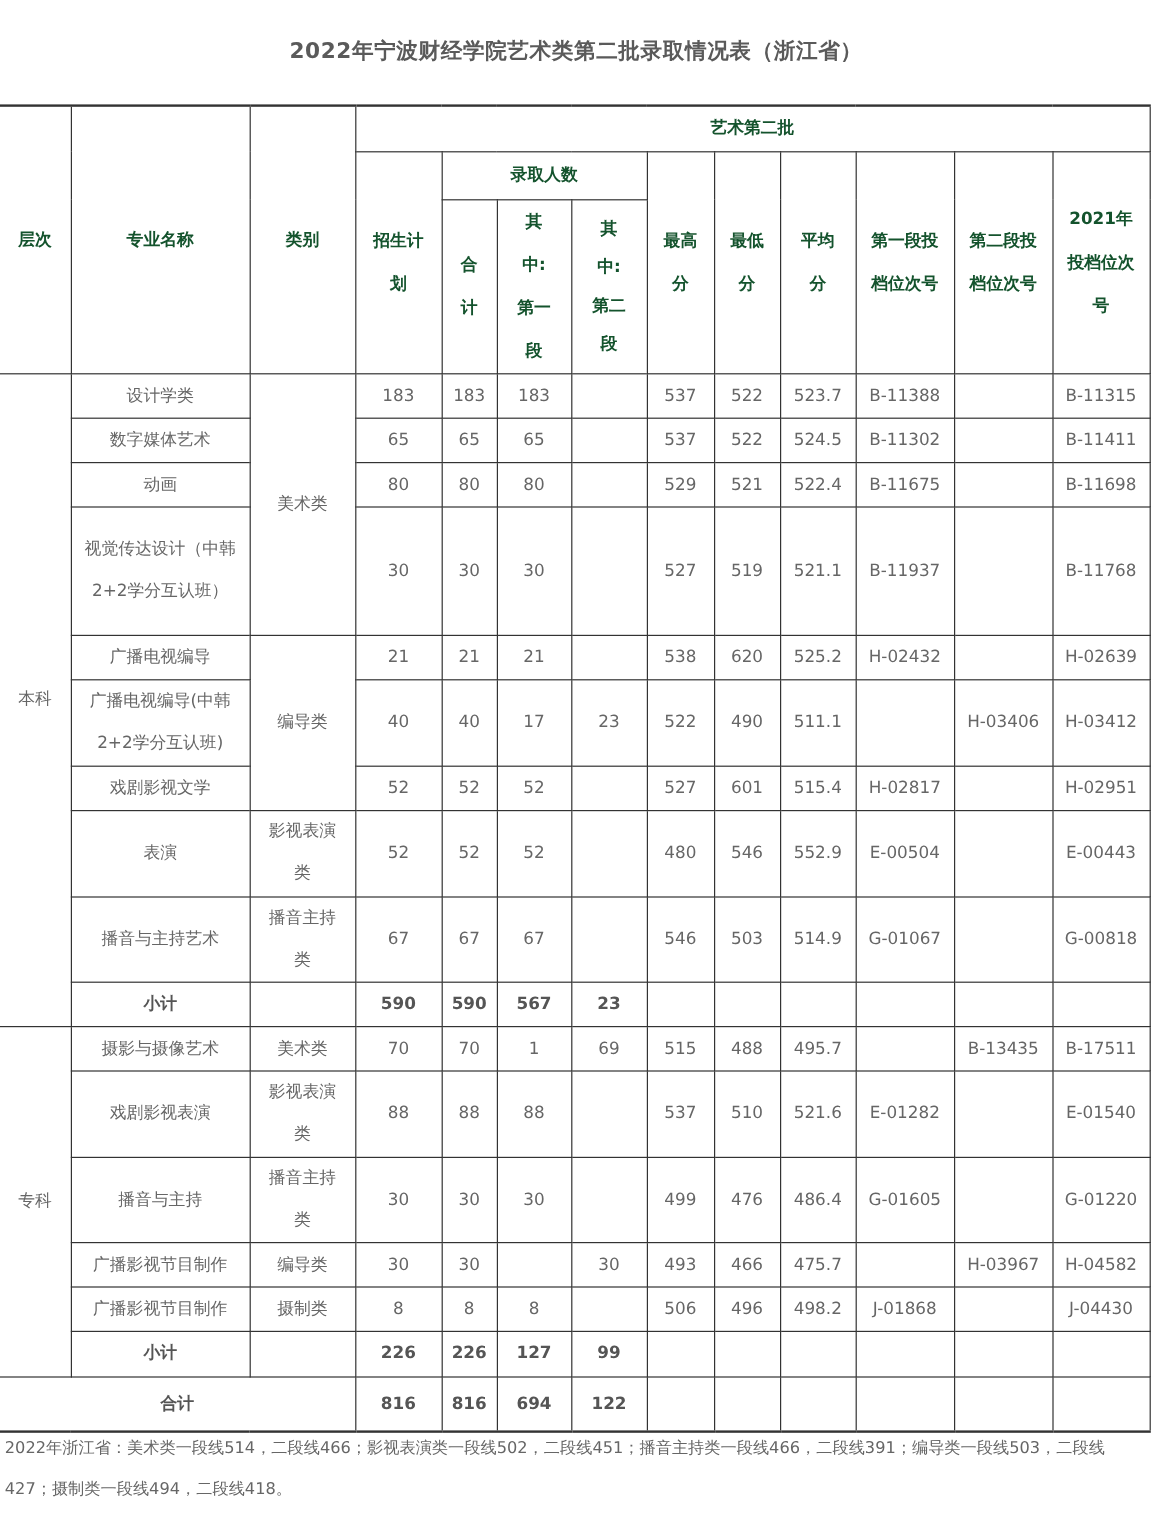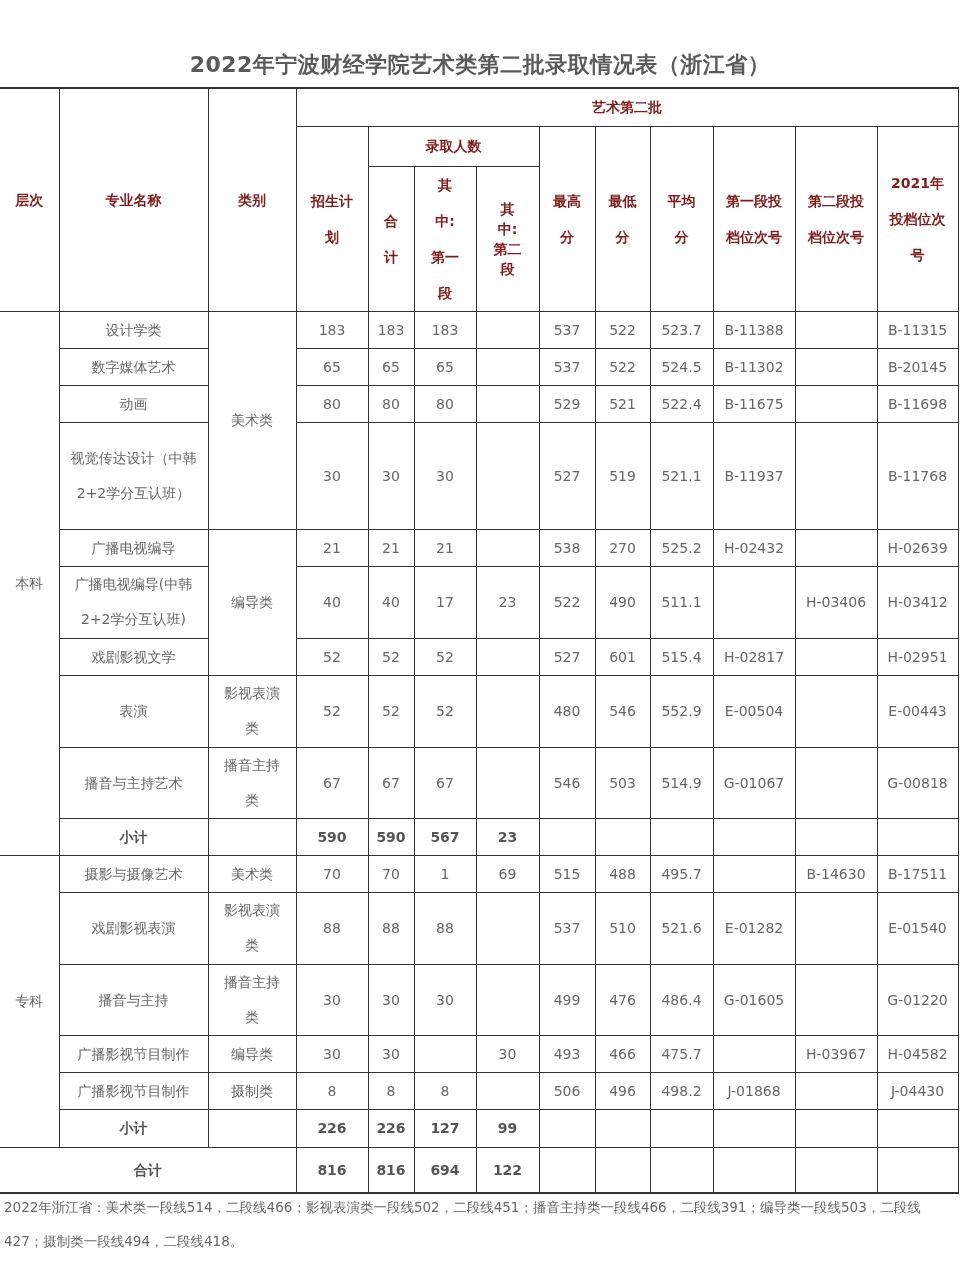--- a/index.html
+++ b/index.html
@@ -1,23 +1,23 @@
 <!DOCTYPE html>
 <html><head>
 <meta charset="utf-8">
 <style>
   html, body { margin:0; padding:0; background:#ffffff; }
   body { width:960px; height:1280px; position:relative; overflow:hidden;
          font-family:"DejaVu Sans","Liberation Sans",sans-serif; color:#555555; }
   .title { position:absolute; left:0; top:30px; width:960px; text-align:center;
-           font-size:22px; font-weight:bold; color:#5a5a5a; letter-spacing:0.5px;margin-top:20px; }
+           font-size:18px; font-weight:bold; color:#5a5a5a; letter-spacing:0.5px; }
   table { position:absolute; left:0; top:87px; border-collapse:collapse; table-layout:fixed; width:958px; }
   td, th { border:1.5px solid #333; text-align:center; vertical-align:middle; font-size:14px;
            color:#666; padding:0 2px; line-height:36px; font-weight:normal; }
-  th { font-weight:bold; color:#7f1d1d; line-height:36px; }
+  th { font-weight:bold; color:#14532d; line-height:36px; }
   td.b { font-weight:bold; color:#555; }
   td.nl, th.nl { border-left:none; }
   .note { position:absolute; left:4px; top:1190px; width:952px; font-size:13.5px; line-height:34px; color:#666; }
   table tr:first-child th { border-top:2px solid #333; }
 </style>
 </head>
 <body>
 
 <div class="title">2022年宁波财经学院艺术类第二批录取情况表（浙江省）</div>
 
@@ -69,21 +69,21 @@
         </th>
   </tr>
   <tr style="height:141px">
     <th>
           <div style="width:16px;margin:0 auto;line-height:36px">合计</div>
         </th>
     <th>
           <div style="width:32px;margin:0 auto;line-height:36px">其中:第一段</div>
         </th>
     <th>
-          <div style="width:32px;margin:0 auto;line-height:20px">其中:第二段</div>
+          <div style="width:32px;margin:0 auto;line-height:32px">其中:第二段</div>
         </th>
   </tr>
 
   <tr style="height:36px">
     <td rowspan="10" class="nl" style="border-bottom:1.5px solid #333">本科</td>
     <td>设计学类</td>
     <td rowspan="4">美术类</td>
     <td>183</td>
     <td>183</td>
     <td>183</td>
@@ -99,21 +99,21 @@
     <td>数字媒体艺术</td>
     <td>65</td>
     <td>65</td>
     <td>65</td>
     <td></td>
     <td>537</td>
     <td>522</td>
     <td>524.5</td>
     <td>B-11302</td>
     <td></td>
-    <td>B-20145</td>
+    <td>B-11411</td>
   </tr>
   <tr style="height:37px">
     <td>动画</td>
     <td>80</td>
     <td>80</td>
     <td>80</td>
     <td></td>
     <td>529</td>
     <td>521</td>
     <td>522.4</td>
@@ -137,21 +137,21 @@
     <td>B-11768</td>
   </tr>
   <tr style="height:37px">
     <td>广播电视编导</td>
     <td rowspan="3">编导类</td>
     <td>21</td>
     <td>21</td>
     <td>21</td>
     <td></td>
     <td>538</td>
-    <td>270</td>
+    <td>620</td>
     <td>525.2</td>
     <td>H-02432</td>
     <td></td>
     <td>H-02639</td>
   </tr>
   <tr style="height:72px">
     <td>
           <div style="width:140px;margin:0 auto;line-height:35px">广播电视编导(中韩2+2学分互认班)</div>
         </td>
     <td>40</td>
@@ -230,21 +230,21 @@
     <td>摄影与摄像艺术</td>
     <td>美术类</td>
     <td>70</td>
     <td>70</td>
     <td>1</td>
     <td>69</td>
     <td>515</td>
     <td>488</td>
     <td>495.7</td>
     <td></td>
-    <td>B-14630</td>
+    <td>B-13435</td>
     <td>B-17511</td>
   </tr>
   <tr style="height:72px">
     <td>戏剧影视表演</td>
     <td>
           <div style="width:64px;margin:0 auto;line-height:35px">影视表演类</div>
         </td>
     <td>88</td>
     <td>88</td>
     <td>88</td>

